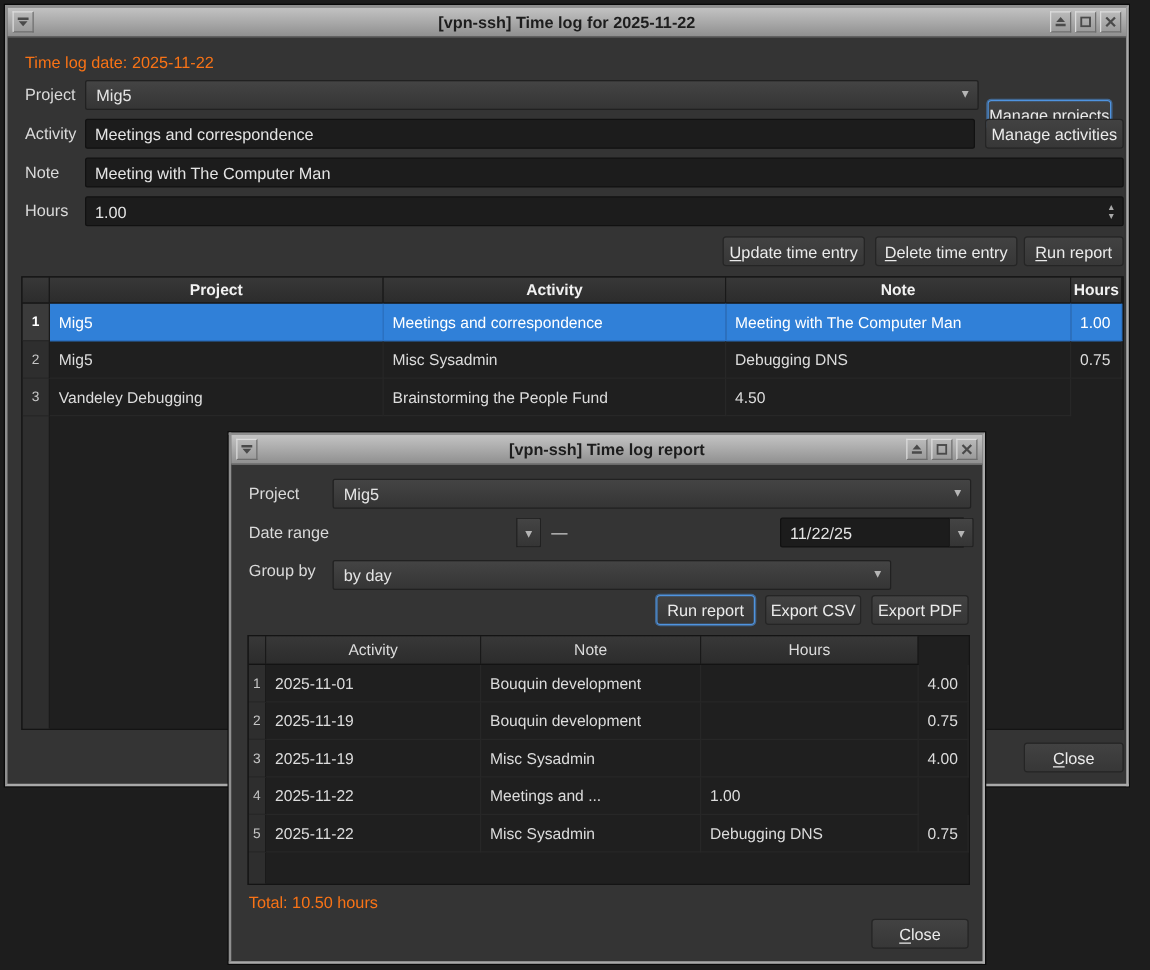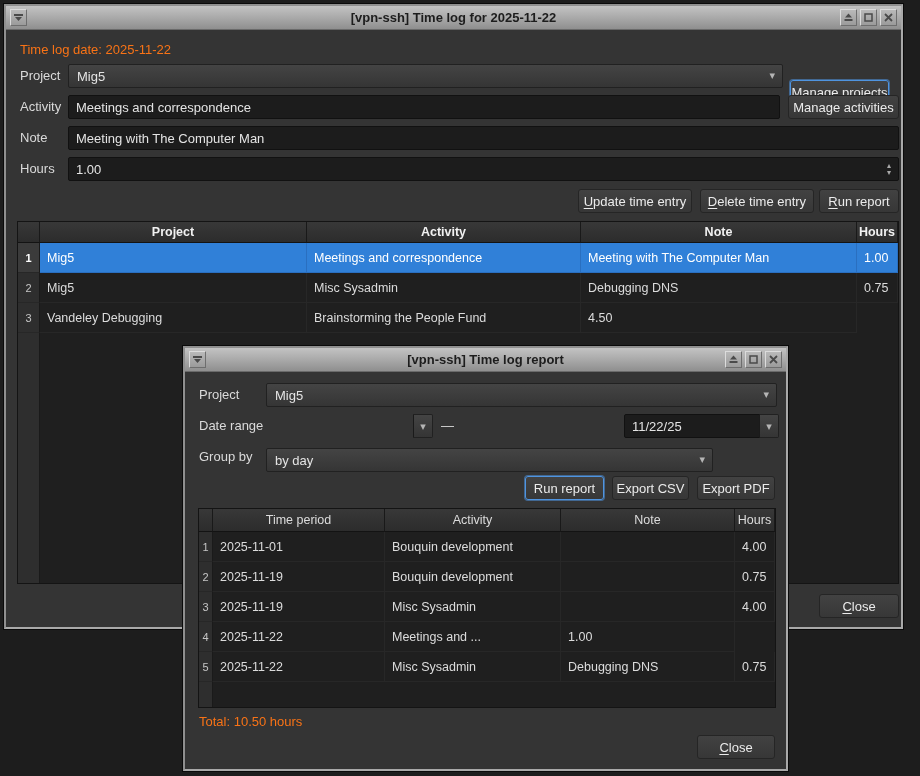--- a/index.html
+++ b/index.html
@@ -250,21 +250,20 @@
     <span class="arrow">▾</span>
   </div>
 
   <div class="btn focused" style="left:340px;top:128px;width:79px;">Run report</div>
   <div class="btn" style="left:427px;top:128px;width:77px;">Export CSV</div>
   <div class="btn" style="left:512px;top:128px;width:78px;">Export PDF</div>
 
   <div class="table dtable" style="left:13px;top:160px;width:578px;height:200px;">
     <div class="thead">
       <div class="hcell"></div>
-      <div class="hcell">Time period</div>
       <div class="hcell">Activity</div>
       <div class="hcell">Note</div>
       <div class="hcell">Hours</div>
     </div>
     <div class="trow">
       <div class="gcell">1</div>
       <div class="cell">2025-11-01</div>
       <div class="cell">Bouquin development</div>
       <div class="cell"></div>
       <div class="cell">4.00</div>

